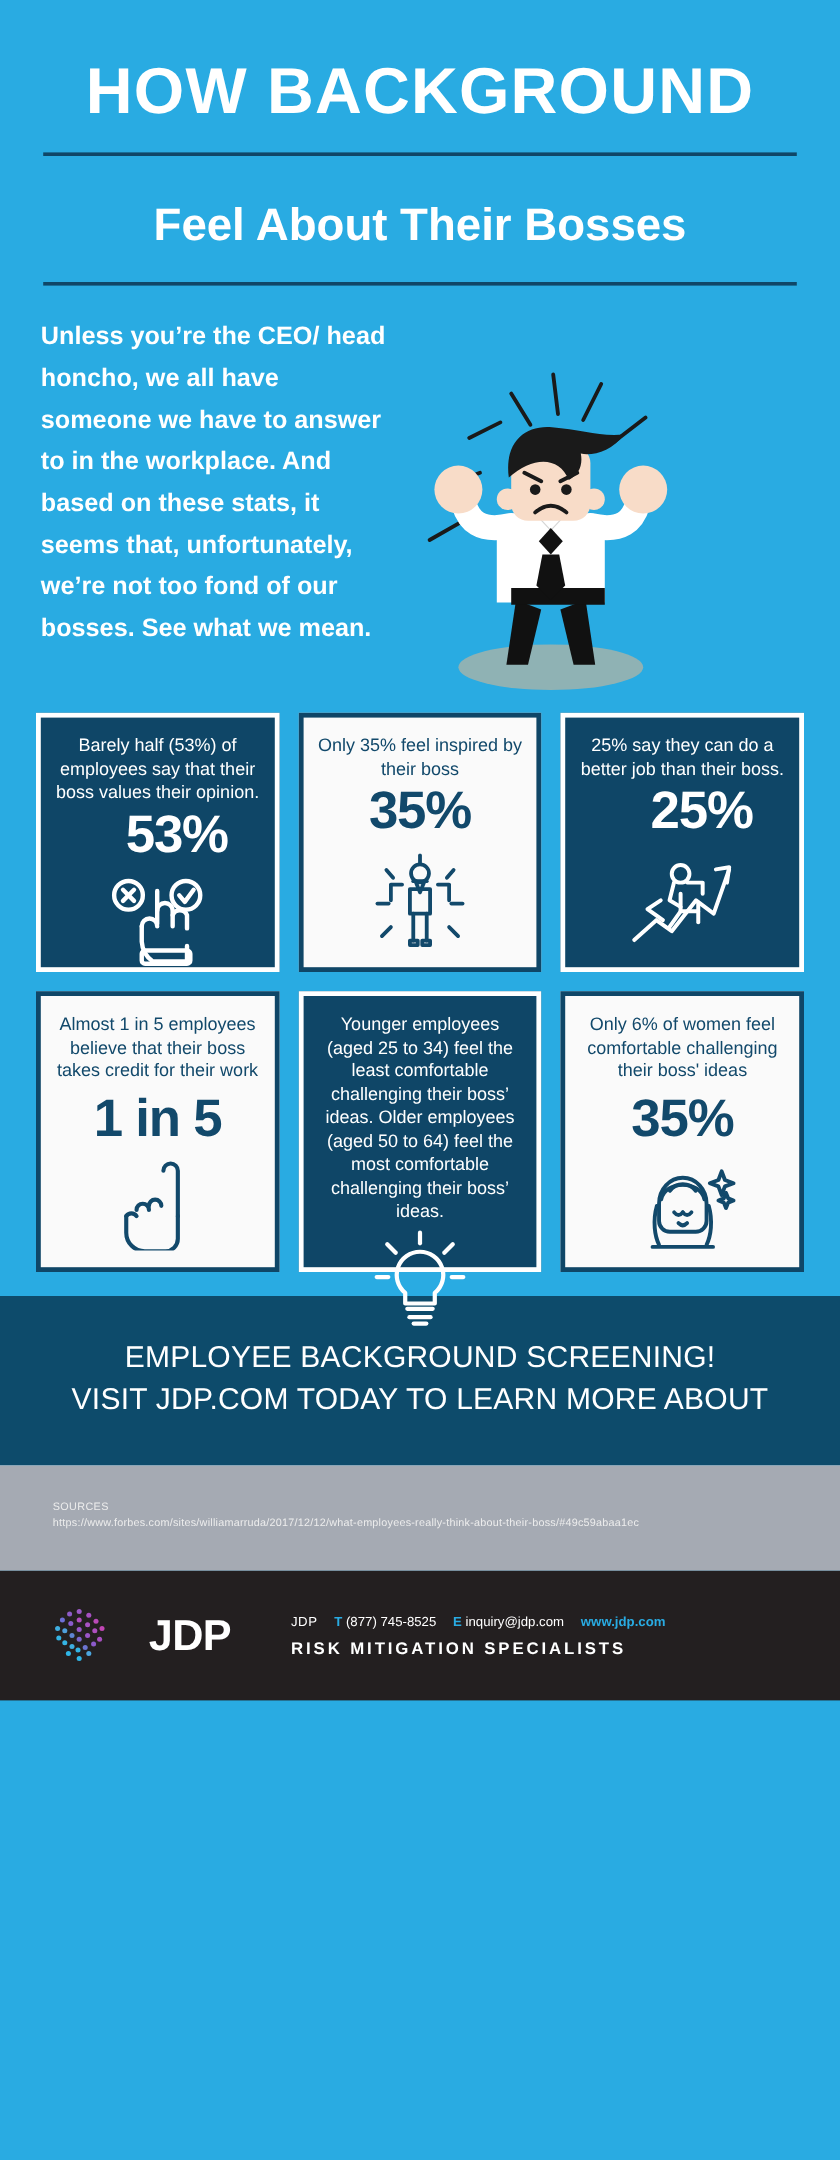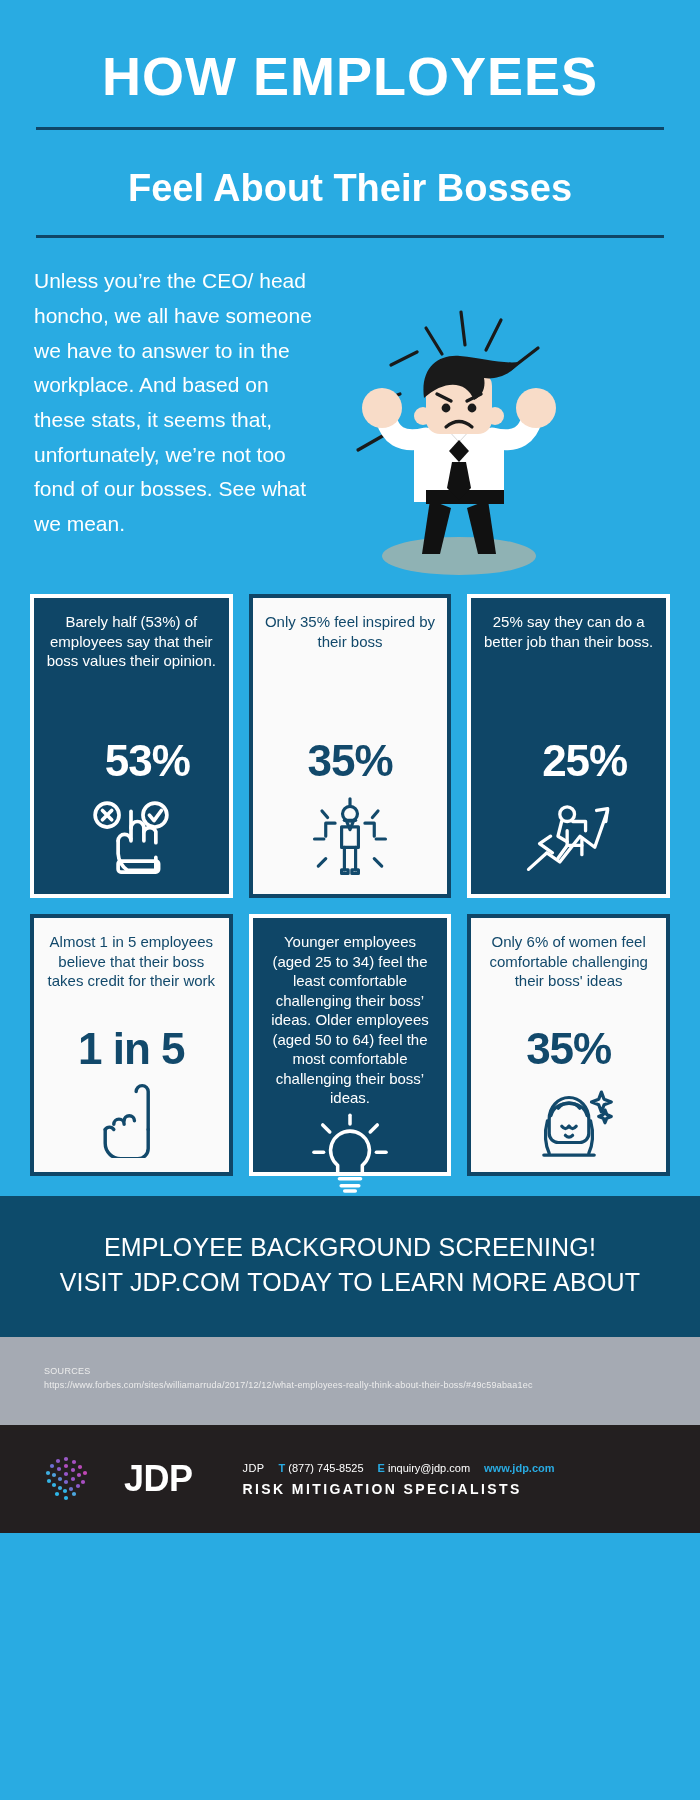--- a/index.html
+++ b/index.html
@@ -50,43 +50,43 @@
     display: flex;
     align-items: flex-start;
     padding: 26px 28px 0 34px;
     gap: 10px;
   }
   .intro-text {
     color: #ffffff;
     font-size: 21px;
     line-height: 1.65;
     width: 290px;
-    font-weight: 400;
+    font-weight: 700;
   }
   .mascot { width: 250px; height: 310px; position: relative; margin-top: 4px; }
 
   
   .grid {
     display: grid;
     grid-template-columns: repeat(3, 1fr);
     gap: 16px;
     padding: 16px 30px 0 30px;
   }
   .card {
     border: 4px solid #ffffff;
-    height: 304px;
+    height: 216px;
     padding: 14px 12px 10px 12px;
     display: flex;
     flex-direction: column;
     align-items: center;
     position: relative;
   }
   .card.dark { background: #0F4667; border-color: #ffffff; }
   .card.light { background: #FAFAFA; border-color: #0F4667; }
-  .card.tall { height: 262px; justify-content: space-between; }
+  .card.tall { height: 234px; justify-content: space-between; }
   .card-text {
     font-size: 15px;
     line-height: 1.3;
     text-align: center;
     font-weight: 400;
   }
   .card.dark .card-text { color: #ffffff; }
   .card.light .card-text { color: #12496B; }
   .card-stat {
     font-size: 44px;
@@ -171,21 +171,21 @@
     font-weight: bold;
     letter-spacing: 2.4px;
   }
 </style>
 </head>
 <body>
 
 <div class="page">
 
   <div class="header">
-    <div class="title">HOW EMPLOYEES</div>
+    <div class="title">HOW BACKGROUND</div>
     <div class="rule"></div>
     <div class="subtitle">Feel About Their Bosses</div>
     <div class="rule2"></div>
   </div>
 
   <div class="intro">
     <div class="intro-text">Unless you’re the CEO/ head honcho, we all have someone we have to answer to in the workplace. And based on these stats, it seems that, unfortunately, we’re not too fond of our bosses. See what we mean.</div>
     <div class="mascot">
       <svg viewBox="0 0 250 310" width="250" height="310" aria-hidden="true">
 

